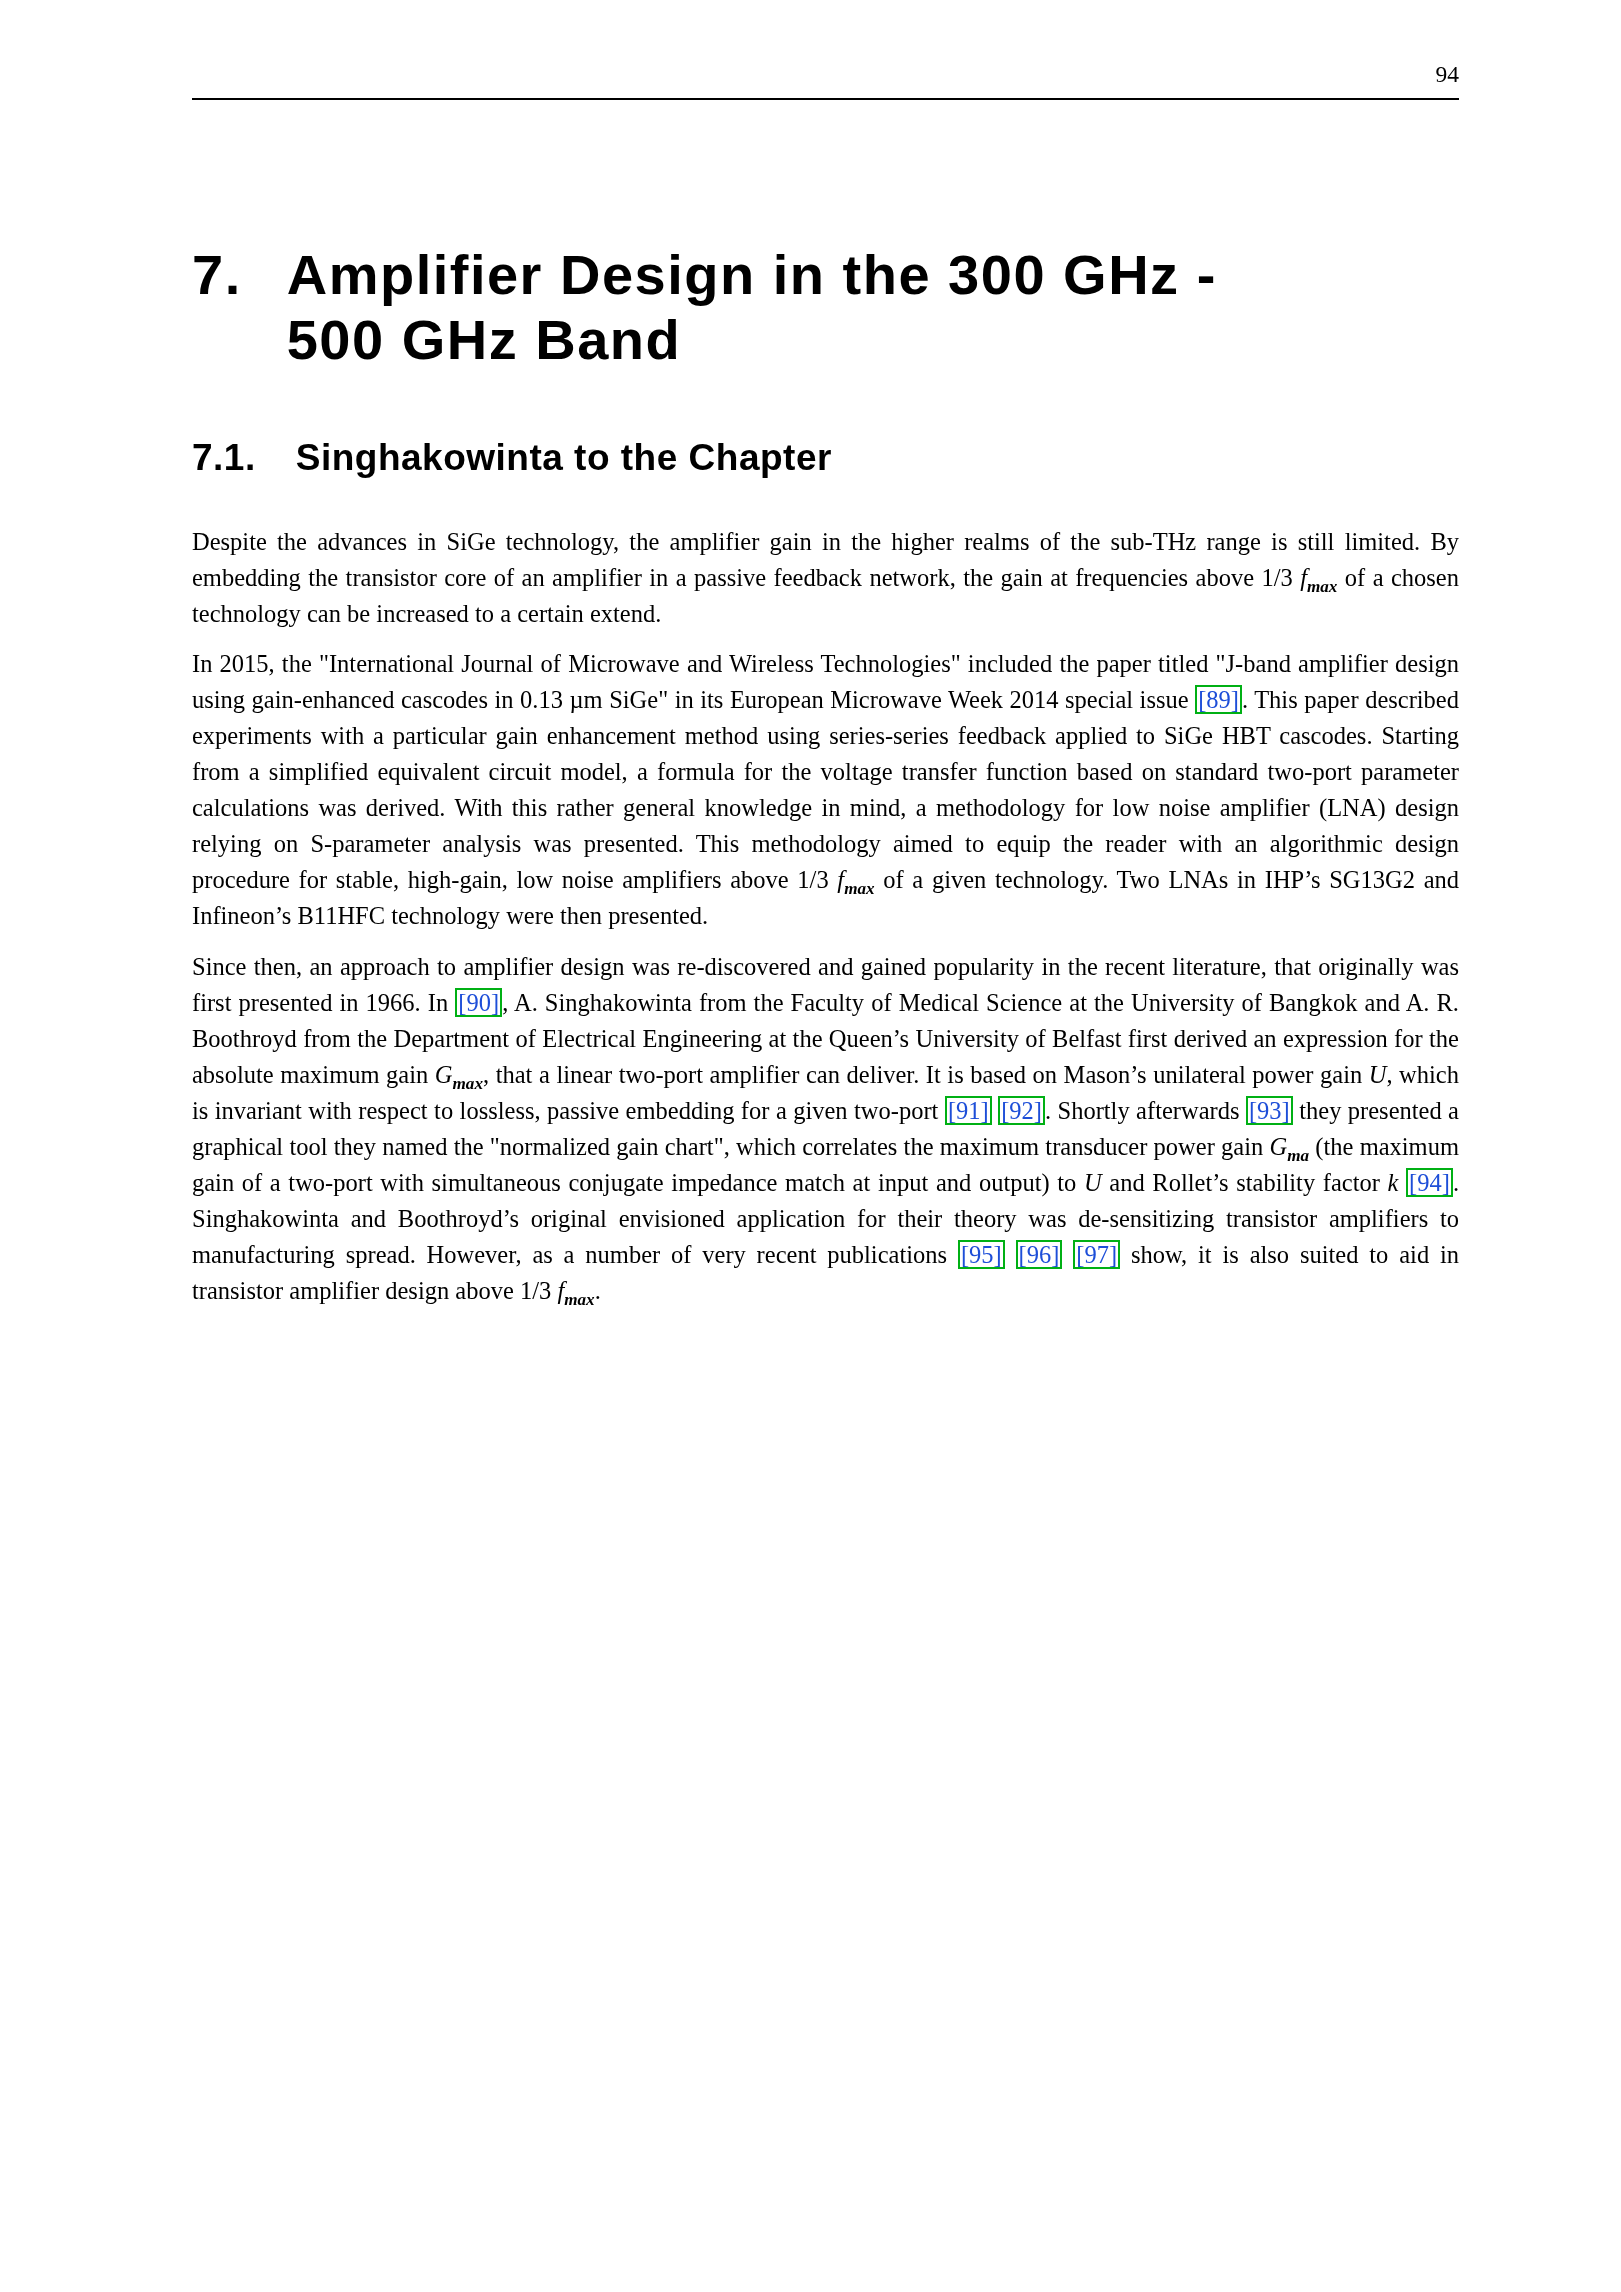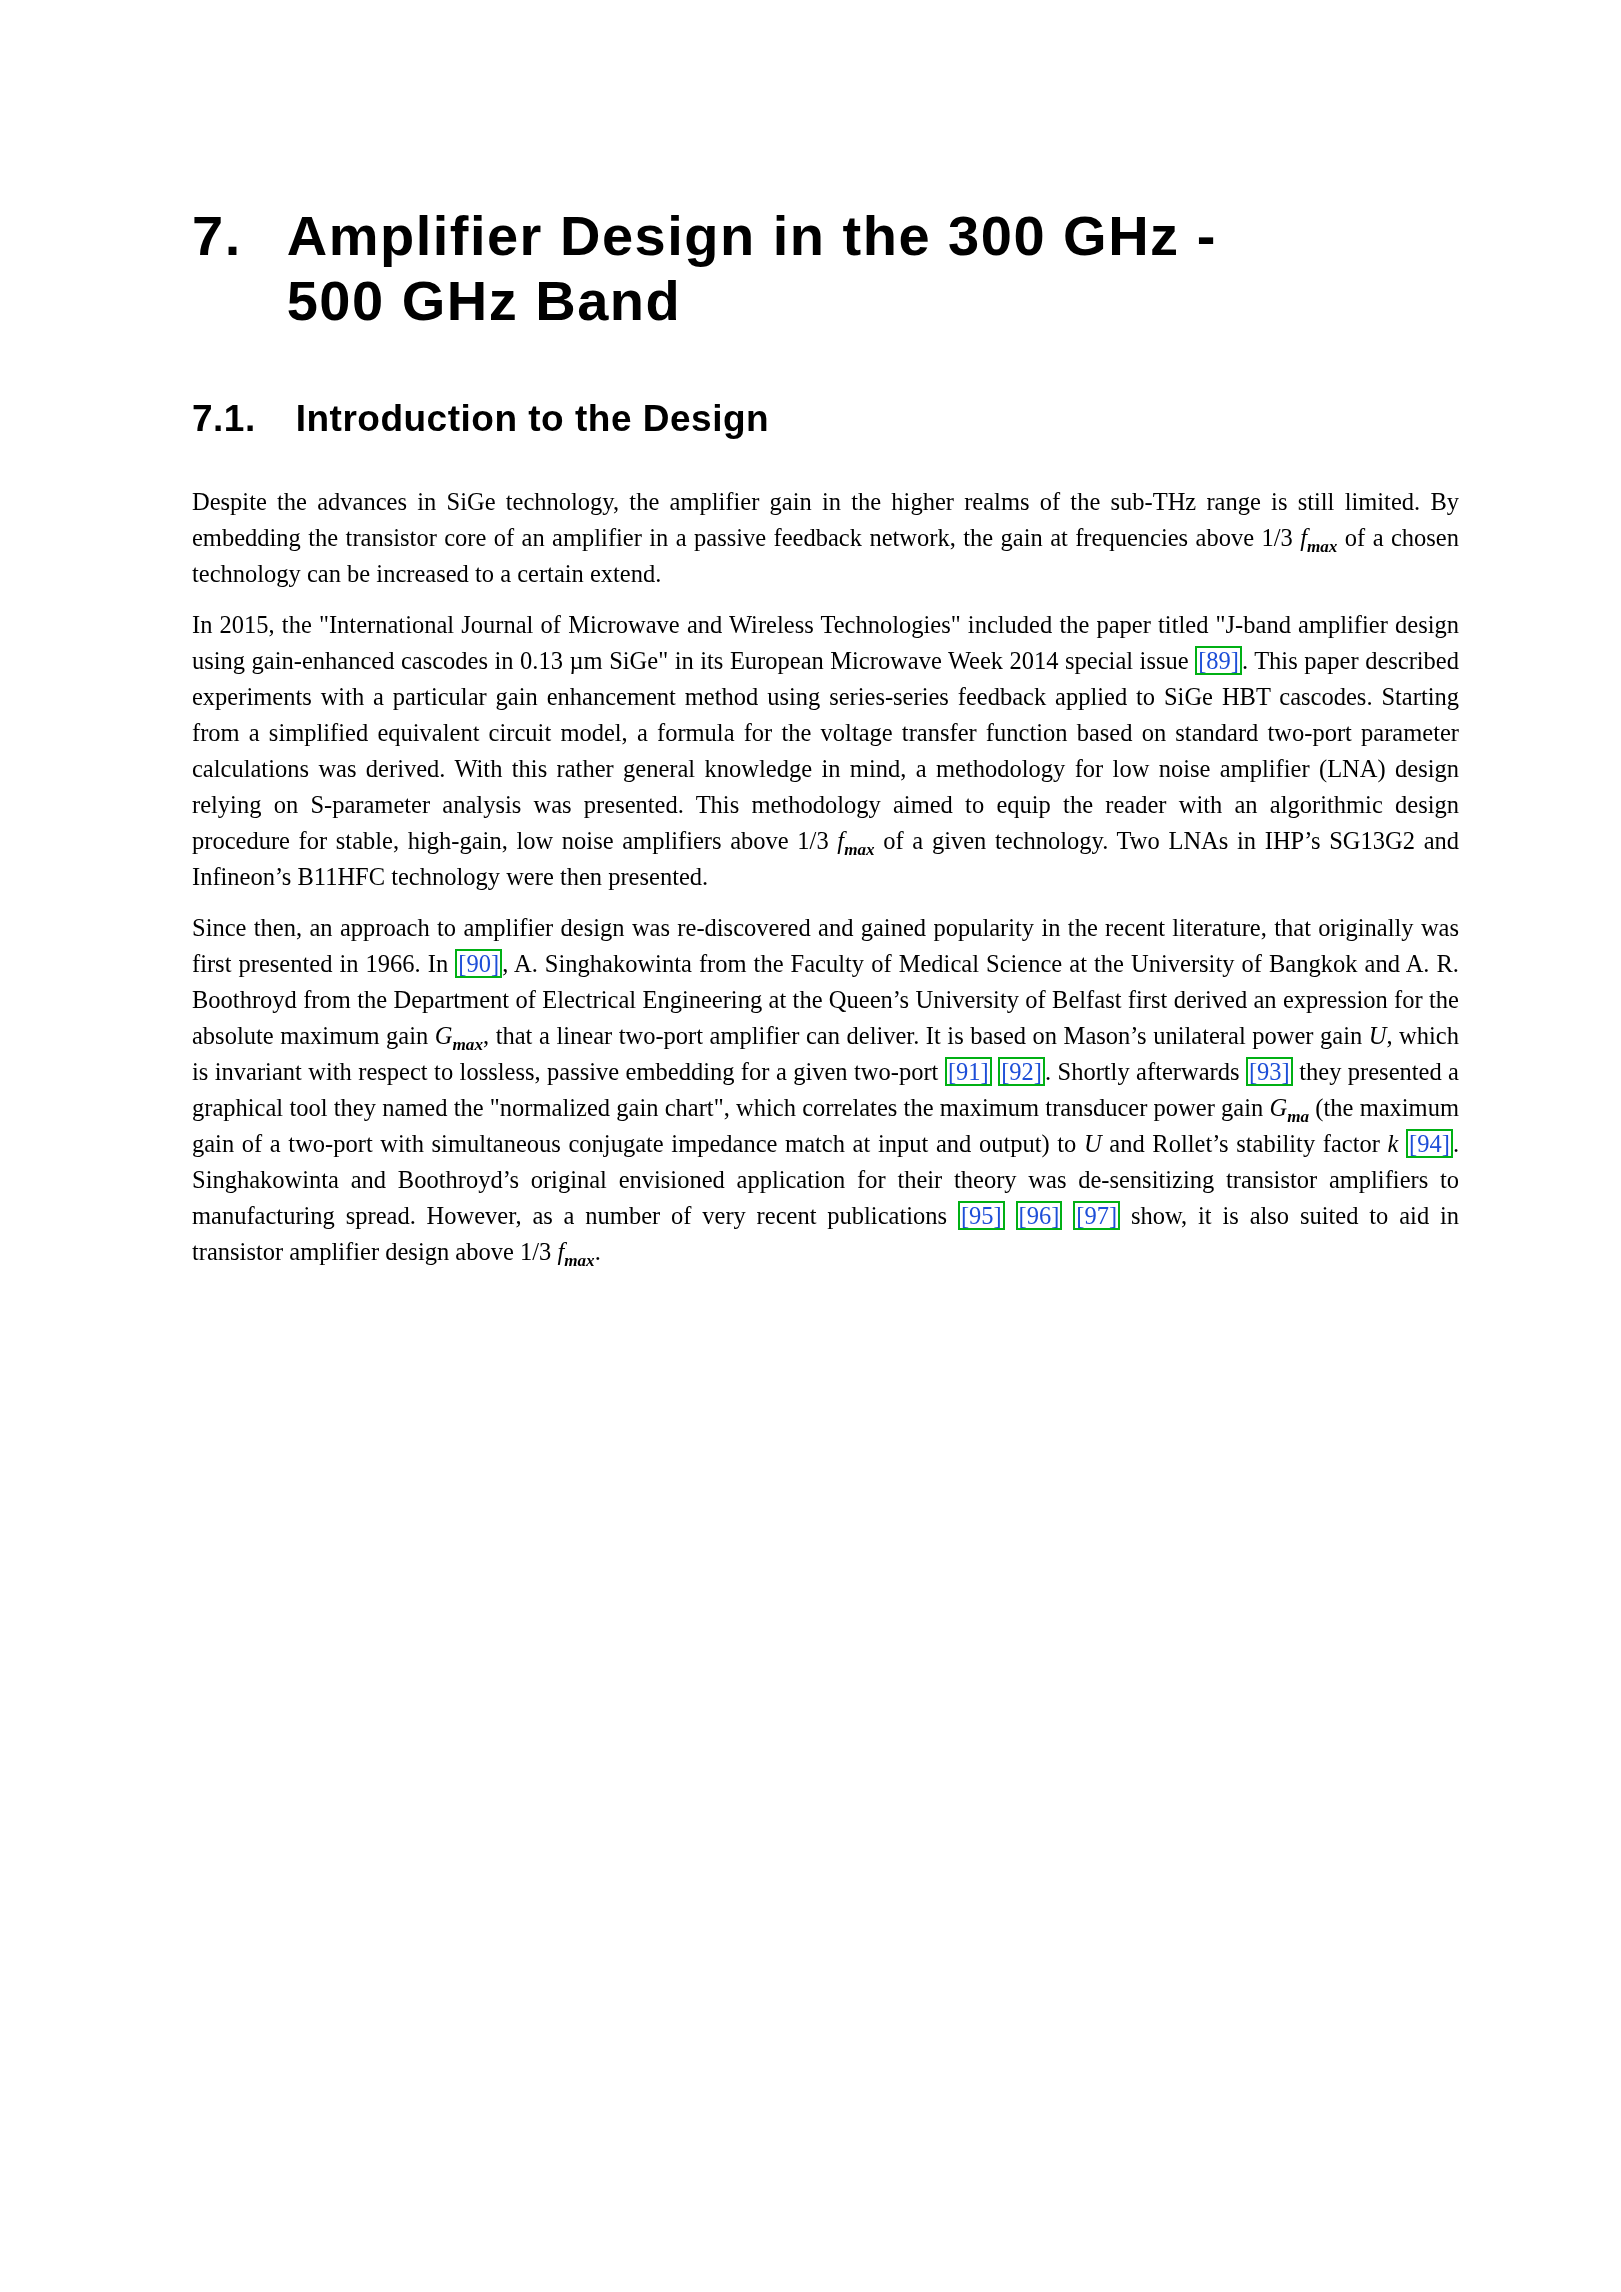--- a/index.html
+++ b/index.html
@@ -91,29 +91,33 @@
     text-decoration: none;
     cursor: pointer;
     vertical-align: baseline;
   }
 </style>
 </head>
 <body>
 
 <div class="page">
 
+  <header class="page-header">
+    <div class="page-number">94</div>
+    <div class="header-rule"></div>
+  </header>
 
   <h1 class="chapter">
     <span class="chapter-num">7.</span>
     <span class="chapter-title"><span>Amplifier Design in the 300 GHz -</span><br><span>500 GHz Band</span></span>
   </h1>
 
   <h2 class="section">
     <span class="section-num">7.1.</span>
-    <span class="section-title">Introduction to the Design</span>
+    <span class="section-title">Singhakowinta to the Chapter</span>
   </h2>
 
   <div class="body-text">
     <p class="para">Despite the advances in SiGe technology, the amplifier gain in the higher realms of the sub-THz range is still limited. By embedding the transistor core of an amplifier in a passive feedback network, the gain at frequencies above 1/3 <em>f</em><sub>max</sub> of a chosen technology can be increased to a certain extend.</p>
     <p class="para">In 2015, the "International Journal of Microwave and Wireless Technologies" included the paper titled "J-band amplifier design using gain-enhanced cascodes in 0.13 µm SiGe" in its European Microwave Week 2014 special issue <a class="cite">[89]</a>. This paper described experiments with a particular gain enhancement method using series-series feedback applied to SiGe HBT cascodes. Starting from a simplified equivalent circuit model, a formula for the voltage transfer function based on standard two-port parameter calculations was derived. With this rather general knowledge in mind, a methodology for low noise amplifier (LNA) design relying on S-parameter analysis was presented. This methodology aimed to equip the reader with an algorithmic design procedure for stable, high-gain, low noise amplifiers above 1/3 <em>f</em><sub>max</sub> of a given technology. Two LNAs in IHP’s SG13G2 and Infineon’s B11HFC technology were then presented.</p>
     <p class="para">Since then, an approach to amplifier design was re-discovered and gained popularity in the recent literature, that originally was first presented in 1966. In <a class="cite">[90]</a>, A. Singhakowinta from the Faculty of Medical Science at the University of Bangkok and A. R. Boothroyd from the Department of Electrical Engineering at the Queen’s University of Belfast first derived an expression for the absolute maximum gain <em>G</em><sub>max</sub>, that a linear two-port amplifier can deliver. It is based on Mason’s unilateral power gain <em>U</em>, which is invariant with respect to lossless, passive embedding for a given two-port <a class="cite">[91]</a> <a class="cite">[92]</a>. Shortly afterwards <a class="cite">[93]</a> they presented a graphical tool they named the "normalized gain chart", which correlates the maximum transducer power gain <em>G</em><sub>ma</sub> (the maximum gain of a two-port with simultaneous conjugate impedance match at input and output) to <em>U</em> and Rollet’s stability factor <em>k</em> <a class="cite">[94]</a>. Singhakowinta and Boothroyd’s original envisioned application for their theory was de-sensitizing transistor amplifiers to manufacturing spread. However, as a number of very recent publications <a class="cite">[95]</a> <a class="cite">[96]</a> <a class="cite">[97]</a> show, it is also suited to aid in transistor amplifier design above 1/3 <em>f</em><sub>max</sub>.</p>
   </div>
 
 </div>
 

